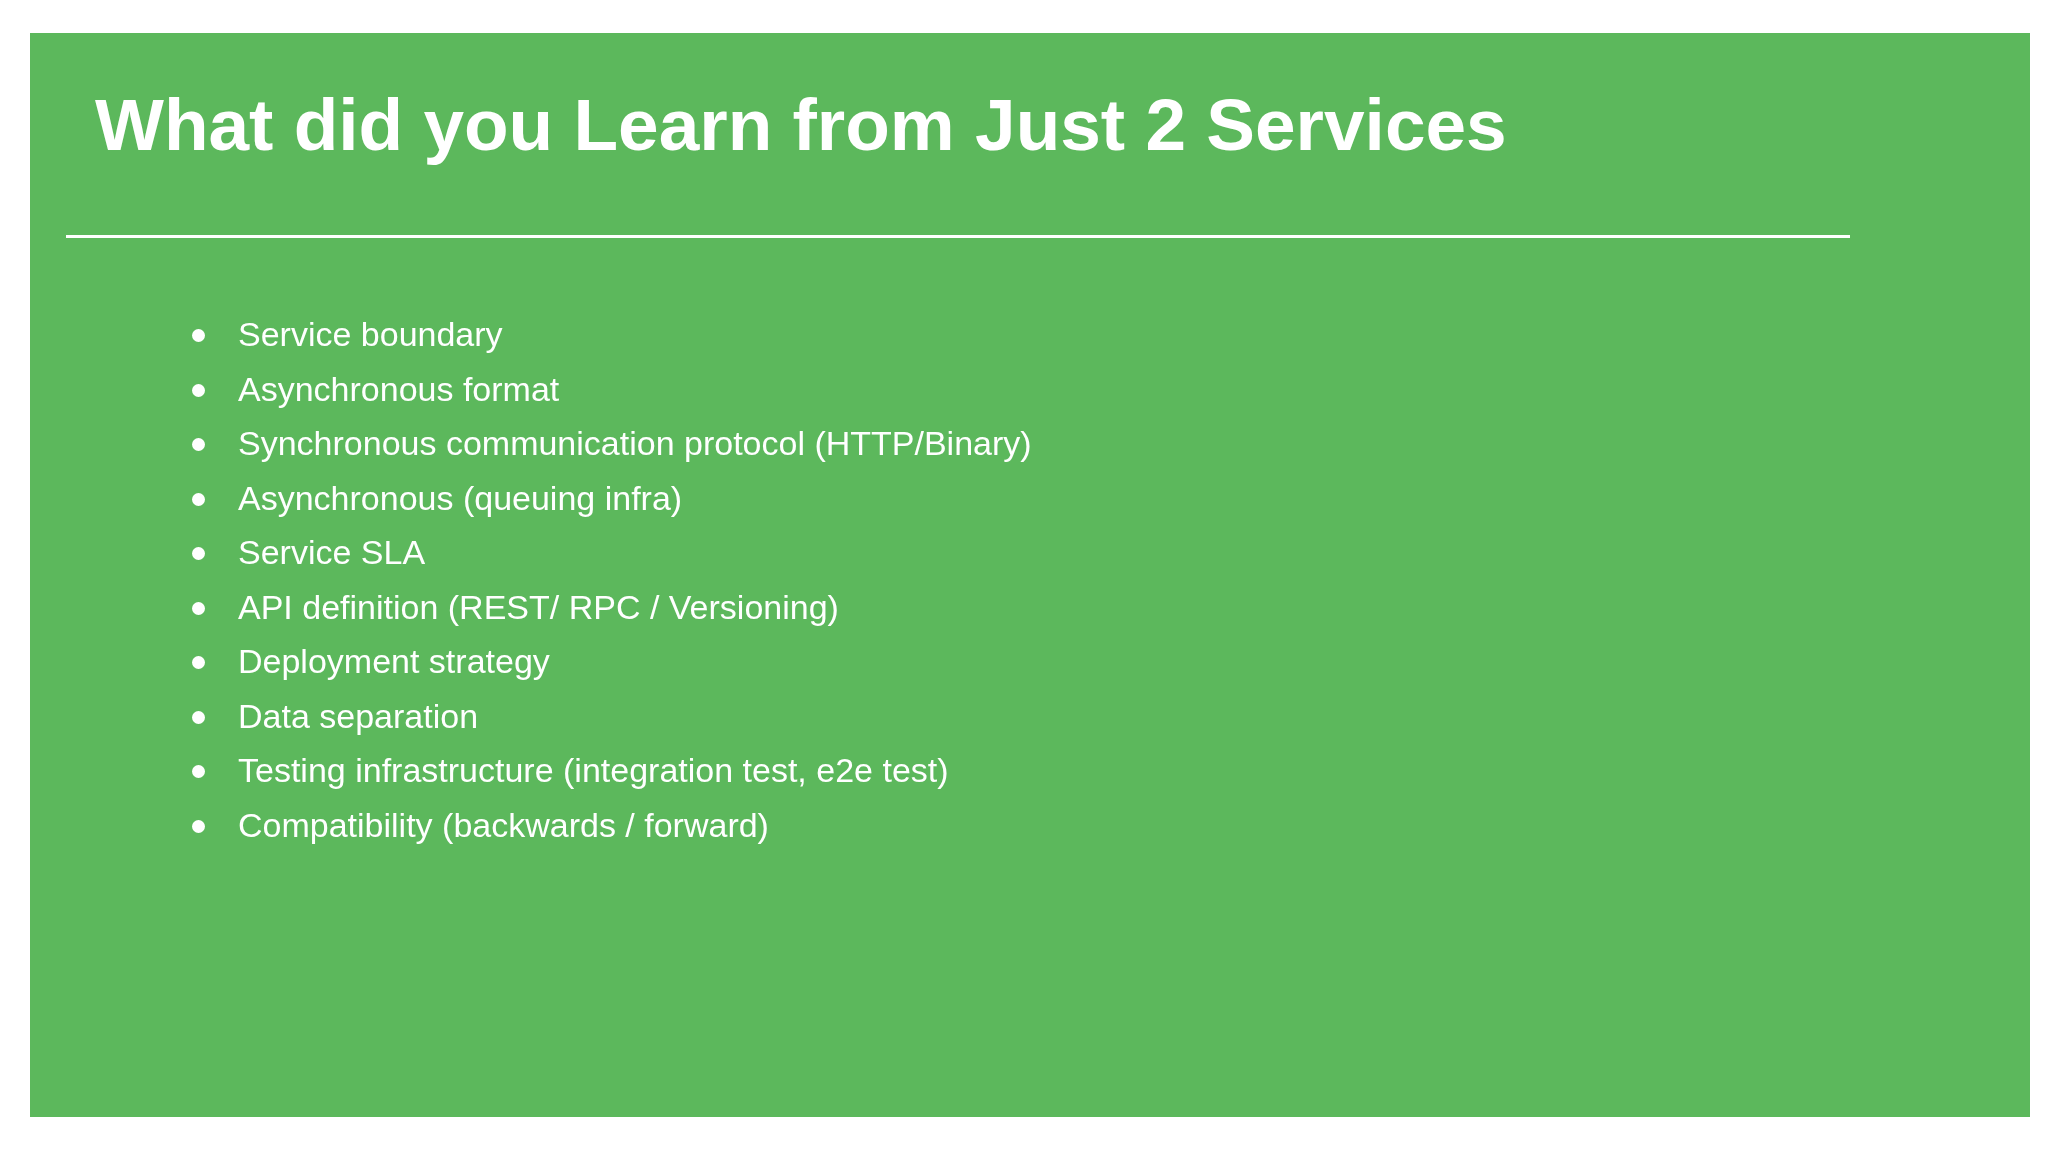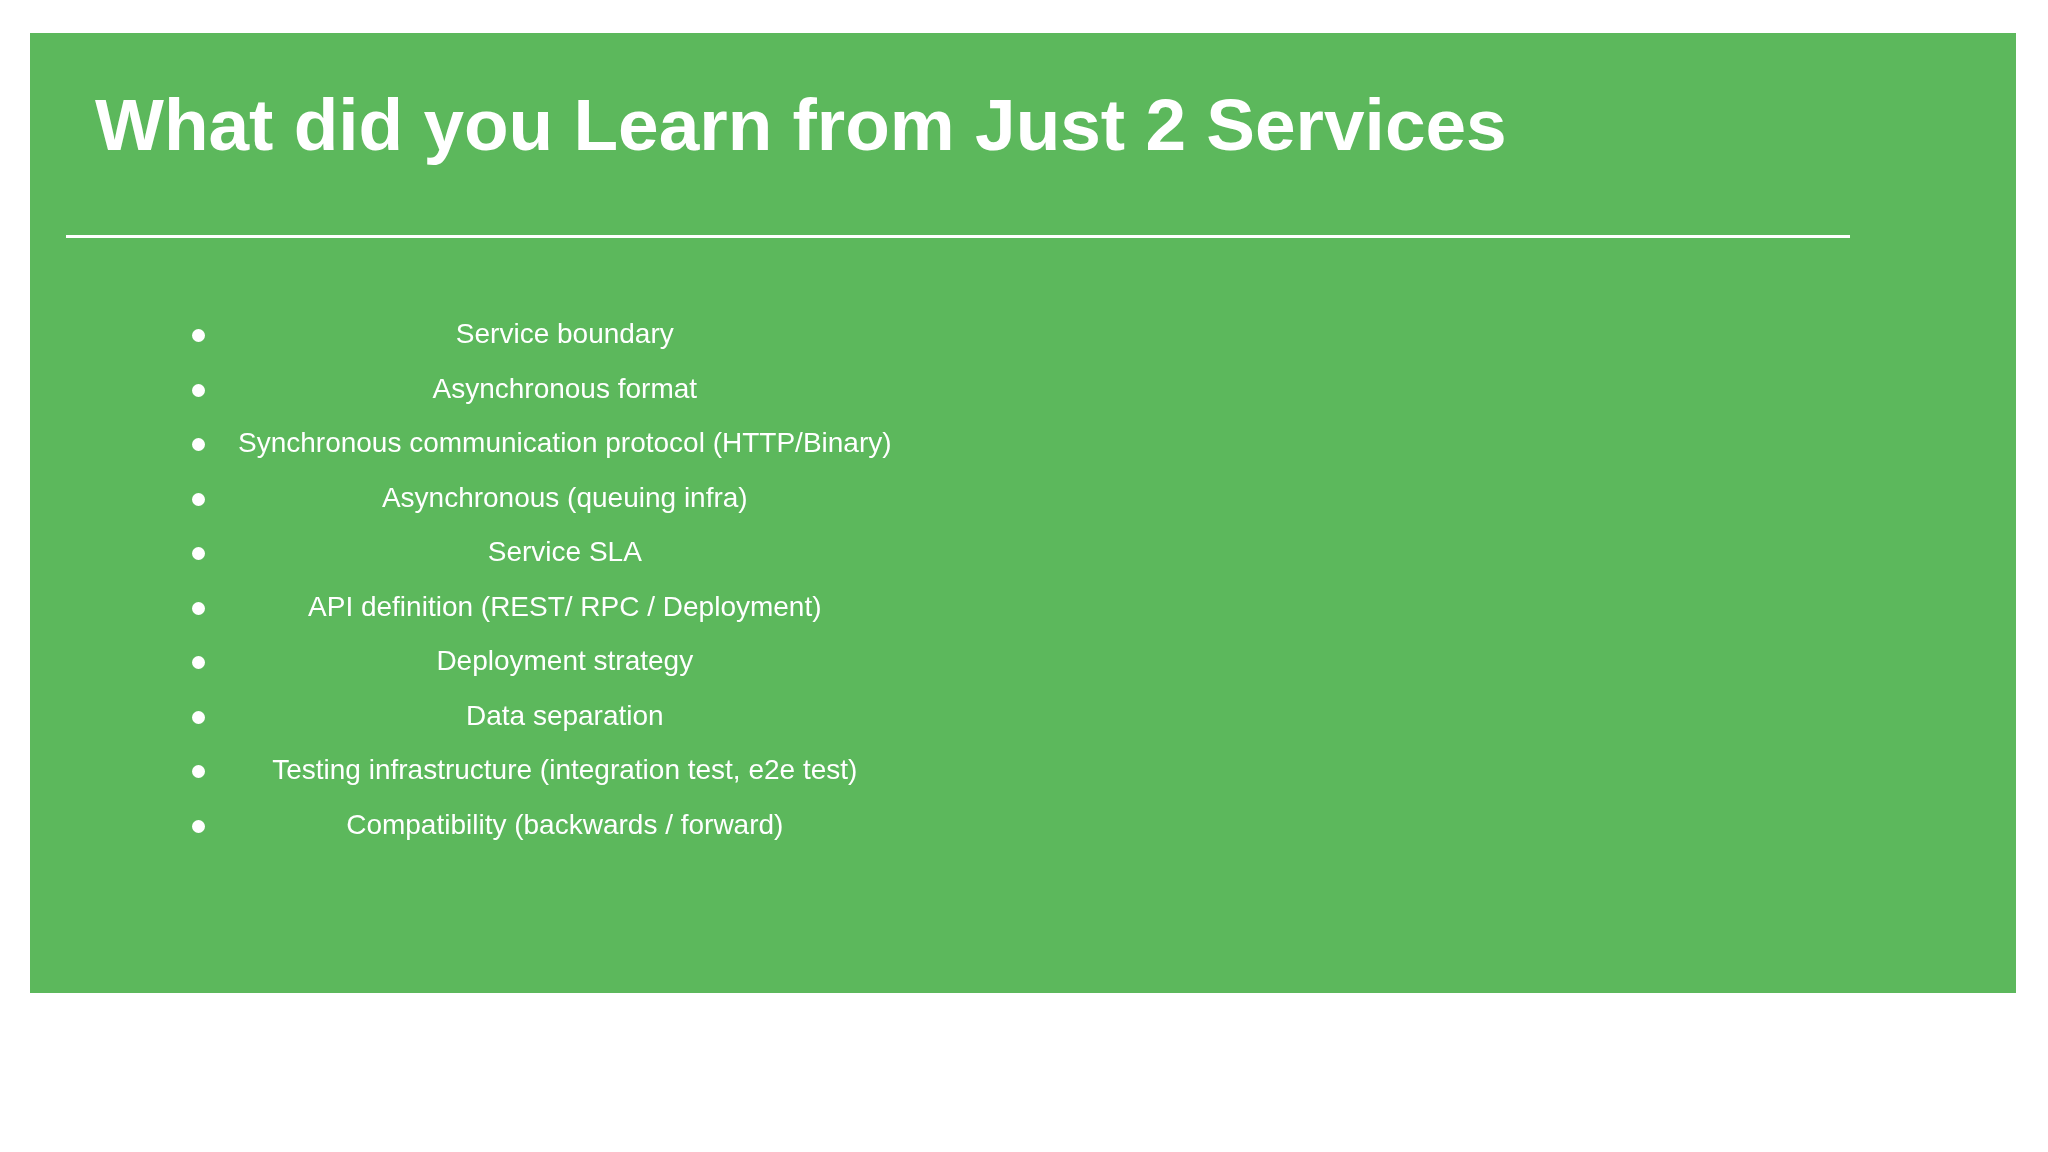--- a/index.html
+++ b/index.html
@@ -9,22 +9,23 @@
     height: 1152px;
     background: var(--page-background, #ffffff);
     font-family: "Liberation Sans", sans-serif;
     overflow: hidden;
   }
   .slide {
     position: absolute;
     left: 30px;
     top: 33px;
     width: 1986px;
-    height: 960px;
+    height: 1084px;
     background: var(--slide-background, #5cb85c);
+    padding-left: 14px;
   }
   .slide-title {
     position: absolute;
     left: 65px;
     top: 55px;
     margin: 0;
     font-size: 73px;
     line-height: 73px;
     font-weight: bold;
     color: var(--text, #ffffff);
@@ -42,25 +43,24 @@
     position: absolute;
     left: 162px;
     top: 274px;
     margin: 0;
     padding: 0;
     list-style: none;
   }
   .list-item {
     position: relative;
     padding-left: 46px;
-    font-size: 28px;
+    font-size: 34px;
     line-height: 54.5px;
     color: var(--text, #ffffff);
     white-space: nowrap;
-    text-align: center;
   }
   .bullet-dot {
     position: absolute;
     left: 0;
     top: 22px;
     width: 13px;
     height: 13px;
     border-radius: 50%;
     background: var(--text, #ffffff);
   }
@@ -96,21 +96,21 @@
         <span>Asynchronous (queuing infra)</span>
       </li>
 
       <li class="list-item">
         <span class="bullet-dot"></span>
         <span>Service SLA</span>
       </li>
 
       <li class="list-item">
         <span class="bullet-dot"></span>
-        <span>API definition (REST/ RPC / Deployment)</span>
+        <span>API definition (REST/ RPC / Versioning)</span>
       </li>
 
       <li class="list-item">
         <span class="bullet-dot"></span>
         <span>Deployment strategy</span>
       </li>
 
       <li class="list-item">
         <span class="bullet-dot"></span>
         <span>Data separation</span>

